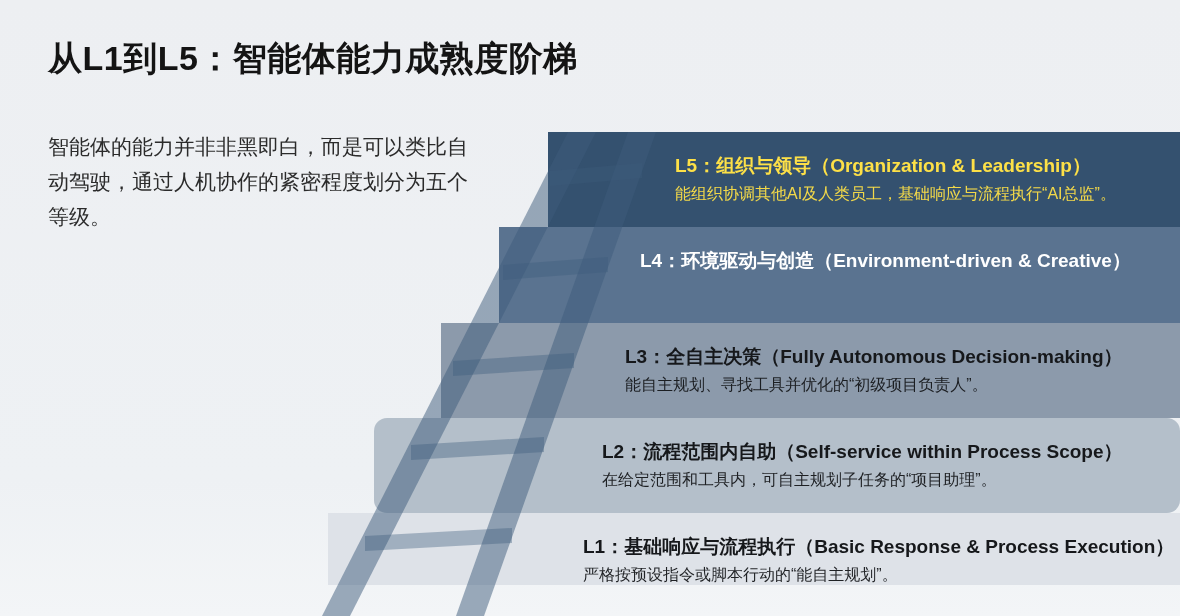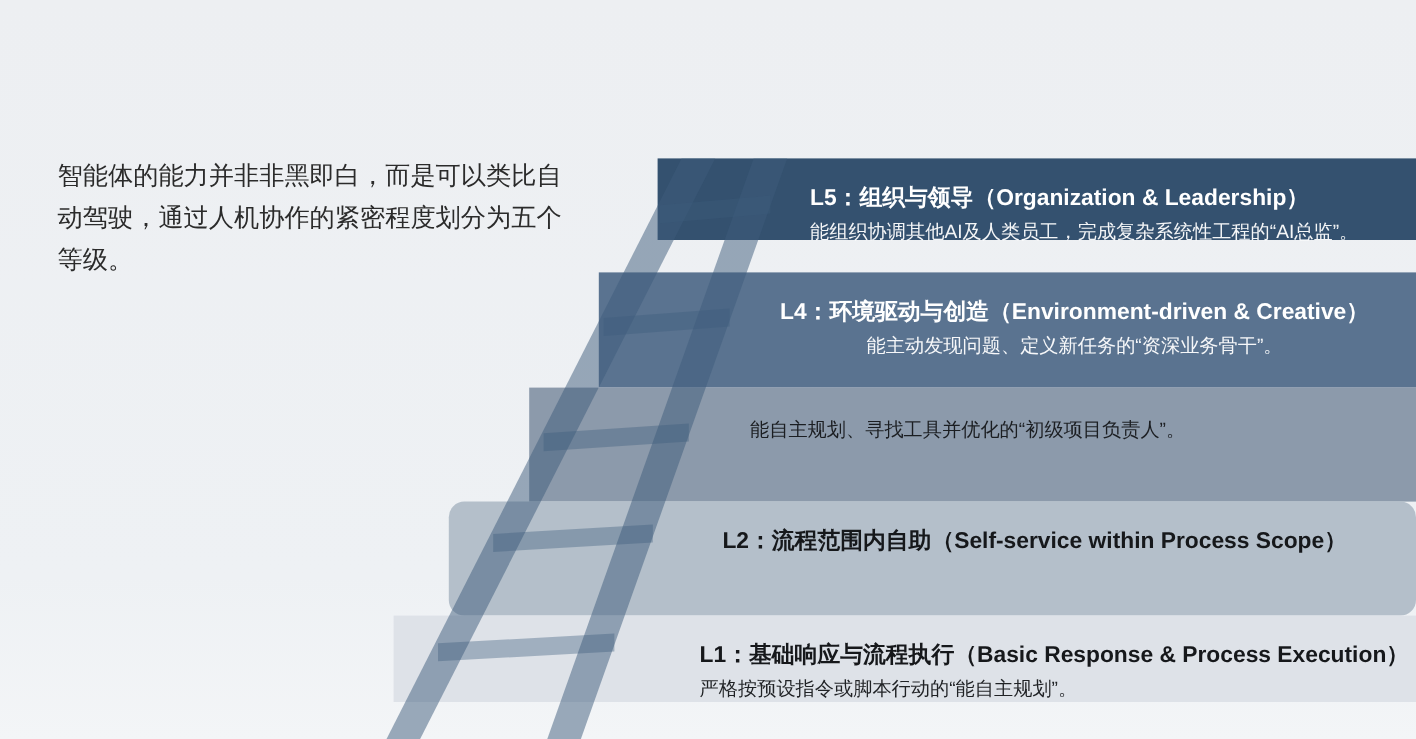--- a/index.html
+++ b/index.html
@@ -66,44 +66,46 @@
     pointer-events: none;
   }
   .rail { fill: var(--ladder); opacity: 0.50; }
   .rung { fill: var(--ladder); opacity: 0.38; }
 </style>
 </head>
 <body>
 
 <div class="stage">
 
+  <h1 class="page-title">从L1到L5：智能体能力成熟度阶梯</h1>
 
   <p class="intro">智能体的能力并非非黑即白，而是可以类比自动驾驶，通过人机协作的紧密程度划分为五个等级。</p>
 
   <div id="bands">
-      <div class="band" style="top: 132px; height: 68px; left: 548px; background: rgb(52, 81, 111); color: #ffffff;">
+      <div class="band" style="top: 132px; height: 95px; left: 548px; background: rgb(52, 81, 111); color: #fde047;">
       <div class="band-text" style="left: 127px;">
         <div class="band-title">L5：组织与领导（Organization &amp; Leadership）</div>
-        <div class="band-sub">能组织协调其他AI及人类员工，完成复杂系统性工程的“AI总监”。</div>
+        <div class="band-sub">能组织协调其他AI及人类员工，基础响应与流程执行“AI总监”。</div>
       </div>
     </div>
       <div class="band" style="top: 227px; height: 96px; left: 499px; background: rgb(90, 115, 144); color: rgb(255, 255, 255);">
-      <div class="band-text" style="left: 151px; text-align: center;">
+      <div class="band-text" style="left: 141px;">
         <div class="band-title">L4：环境驱动与创造（Environment-driven &amp; Creative）</div>
-        <div class="band-sub">能主动发现问题、定义新任务的“资深业务骨干”。</div>
       </div>
     </div>
       <div class="band" style="top: 323px; height: 95px; left: 441px; background: rgb(140, 154, 171); color: rgb(22, 24, 27);">
       <div class="band-text" style="left: 184px;">
+        <div class="band-title">L3：全自主决策（Fully Autonomous Decision-making）</div>
         <div class="band-sub">能自主规划、寻找工具并优化的“初级项目负责人”。</div>
       </div>
     </div>
       <div class="band" style="top: 418px; height: 95px; left: 374px; background: rgb(180, 191, 202); color: rgb(22, 24, 27); border-radius: 13px;">
       <div class="band-text" style="left: 228px;">
         <div class="band-title">L2：流程范围内自助（Self-service within Process Scope）</div>
+        <div class="band-sub">在给定范围和工具内，可自主规划子任务的“项目助理”。</div>
       </div>
     </div>
       <div class="band" style="top: 513px; height: 72px; left: 328px; background: rgb(222, 226, 232); color: rgb(22, 24, 27);">
       <div class="band-text" style="left: 255px;">
         <div class="band-title">L1：基础响应与流程执行（Basic Response &amp; Process Execution）</div>
         <div class="band-sub">严格按预设指令或脚本行动的“能自主规划”。</div>
       </div>
     </div>
     </div>
 

